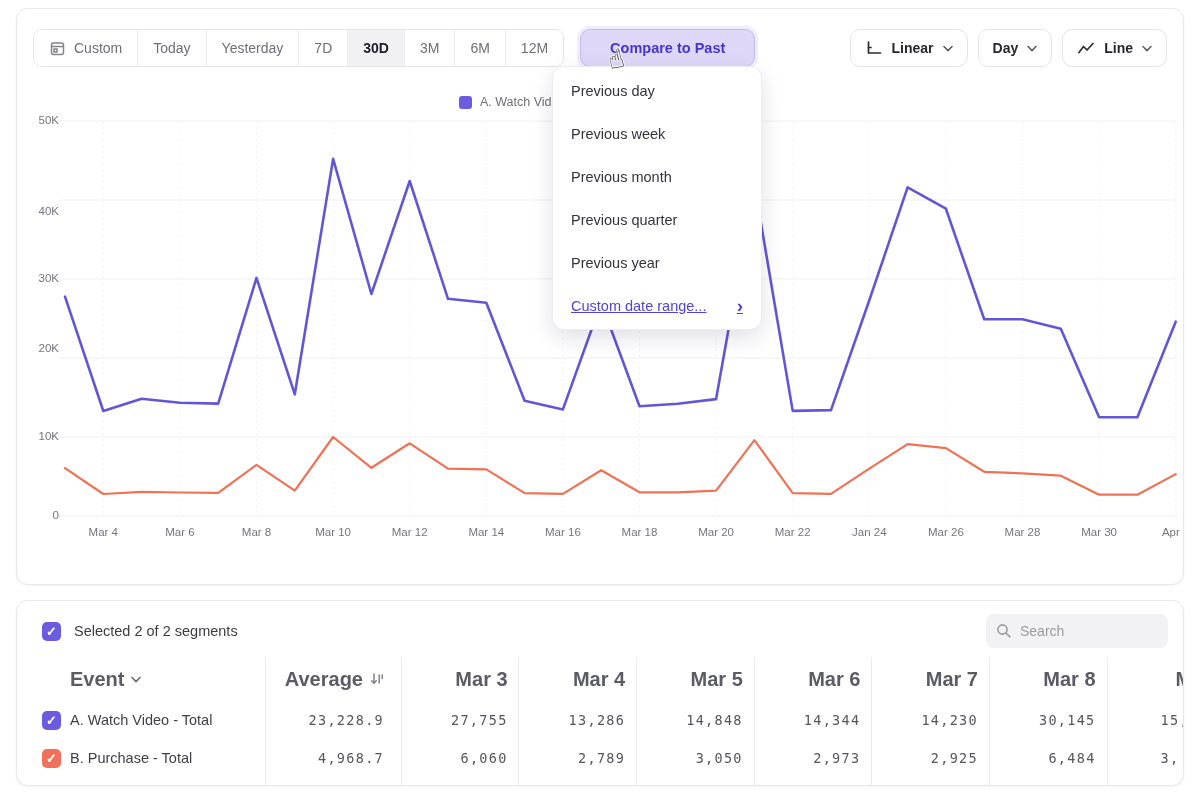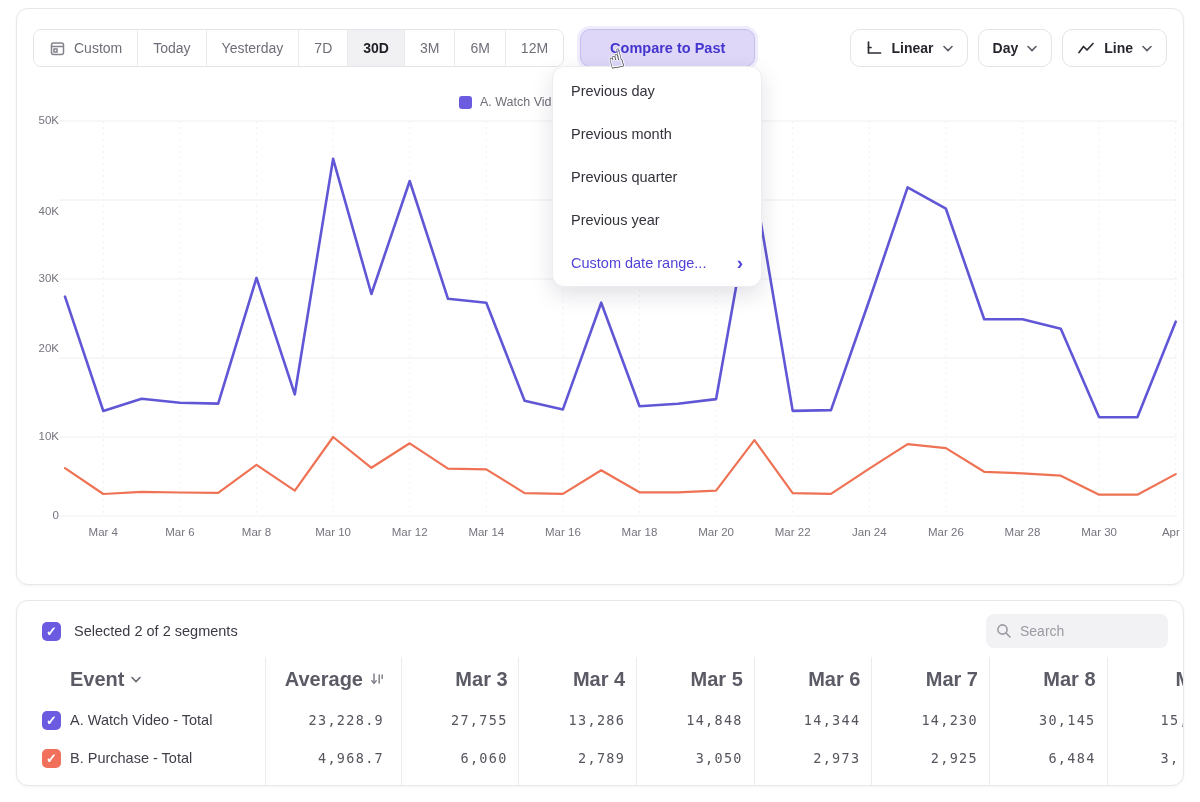--- a/index.html
+++ b/index.html
@@ -39,21 +39,21 @@
   #chart-svg { position:absolute; left:0; top:0; }
   .ylab { position:absolute; left:0; width:42px; text-align:right; font-size:11.5px; color:#74747e; }
   .xlab { position:absolute; top:517px; width:56px; text-align:center; font-size:11.5px; color:#74747e; }
 
   
   .menu { position:absolute; left:552px; top:66px; width:210px; background:#fff;
     border:1px solid #ededf1; border-radius:12px; box-shadow:0 8px 22px rgba(25,25,60,.13);
     padding:2px 0; z-index:40; }
   .menu-item { height:43px; display:flex; align-items:center; padding:0 18px; font-size:14.5px;
     color:#33333d; cursor:pointer; }
-  .menu-item.custom { color:#5243d8; justify-content:space-between; }
+  .menu-item.custom { color:#5243d8; justify-content:space-between;text-decoration:underline; }
   .submenu-arrow { color:#5243d8; font-size:19px; line-height:1; font-weight:700; }
 
   .cursor-hand { position:absolute; left:608px; top:44px; z-index:60; font-size:26px; color:#222;
     font-family:"DejaVu Sans", sans-serif; transform:rotate(-14deg);
     text-shadow:-1px 0 0 #fff, 1px 0 0 #fff, 0 -1px 0 #fff, 0 1px 0 #fff; }
 
   
   .segments-bar { position:absolute; top:13px; left:25px; right:15px; height:34px;
     display:flex; align-items:center; }
   .checkbox { width:19px; height:19px; border-radius:5px; display:flex; align-items:center;
@@ -206,20 +206,21 @@
         <div class="xlab" style="left: 900.9px;">Mar 26</div>
         <div class="xlab" style="left: 977.5px;">Mar 28</div>
         <div class="xlab" style="left: 1054.1px;">Mar 30</div>
         <div class="xlab" style="left: 1130.7px;">Apr 1</div>
       </div>
   </div>
 </section>
 
 <div class="menu">
   <div class="menu-item">Previous day</div>
+  <div class="menu-item">Previous week</div>
   <div class="menu-item">Previous month</div>
   <div class="menu-item">Previous quarter</div>
   <div class="menu-item">Previous year</div>
   <div class="menu-item custom">
     <span>Custom date range...</span>
     <span class="submenu-arrow">›</span>
   </div>
 </div>
 
 <div class="cursor-hand">☝</div>

